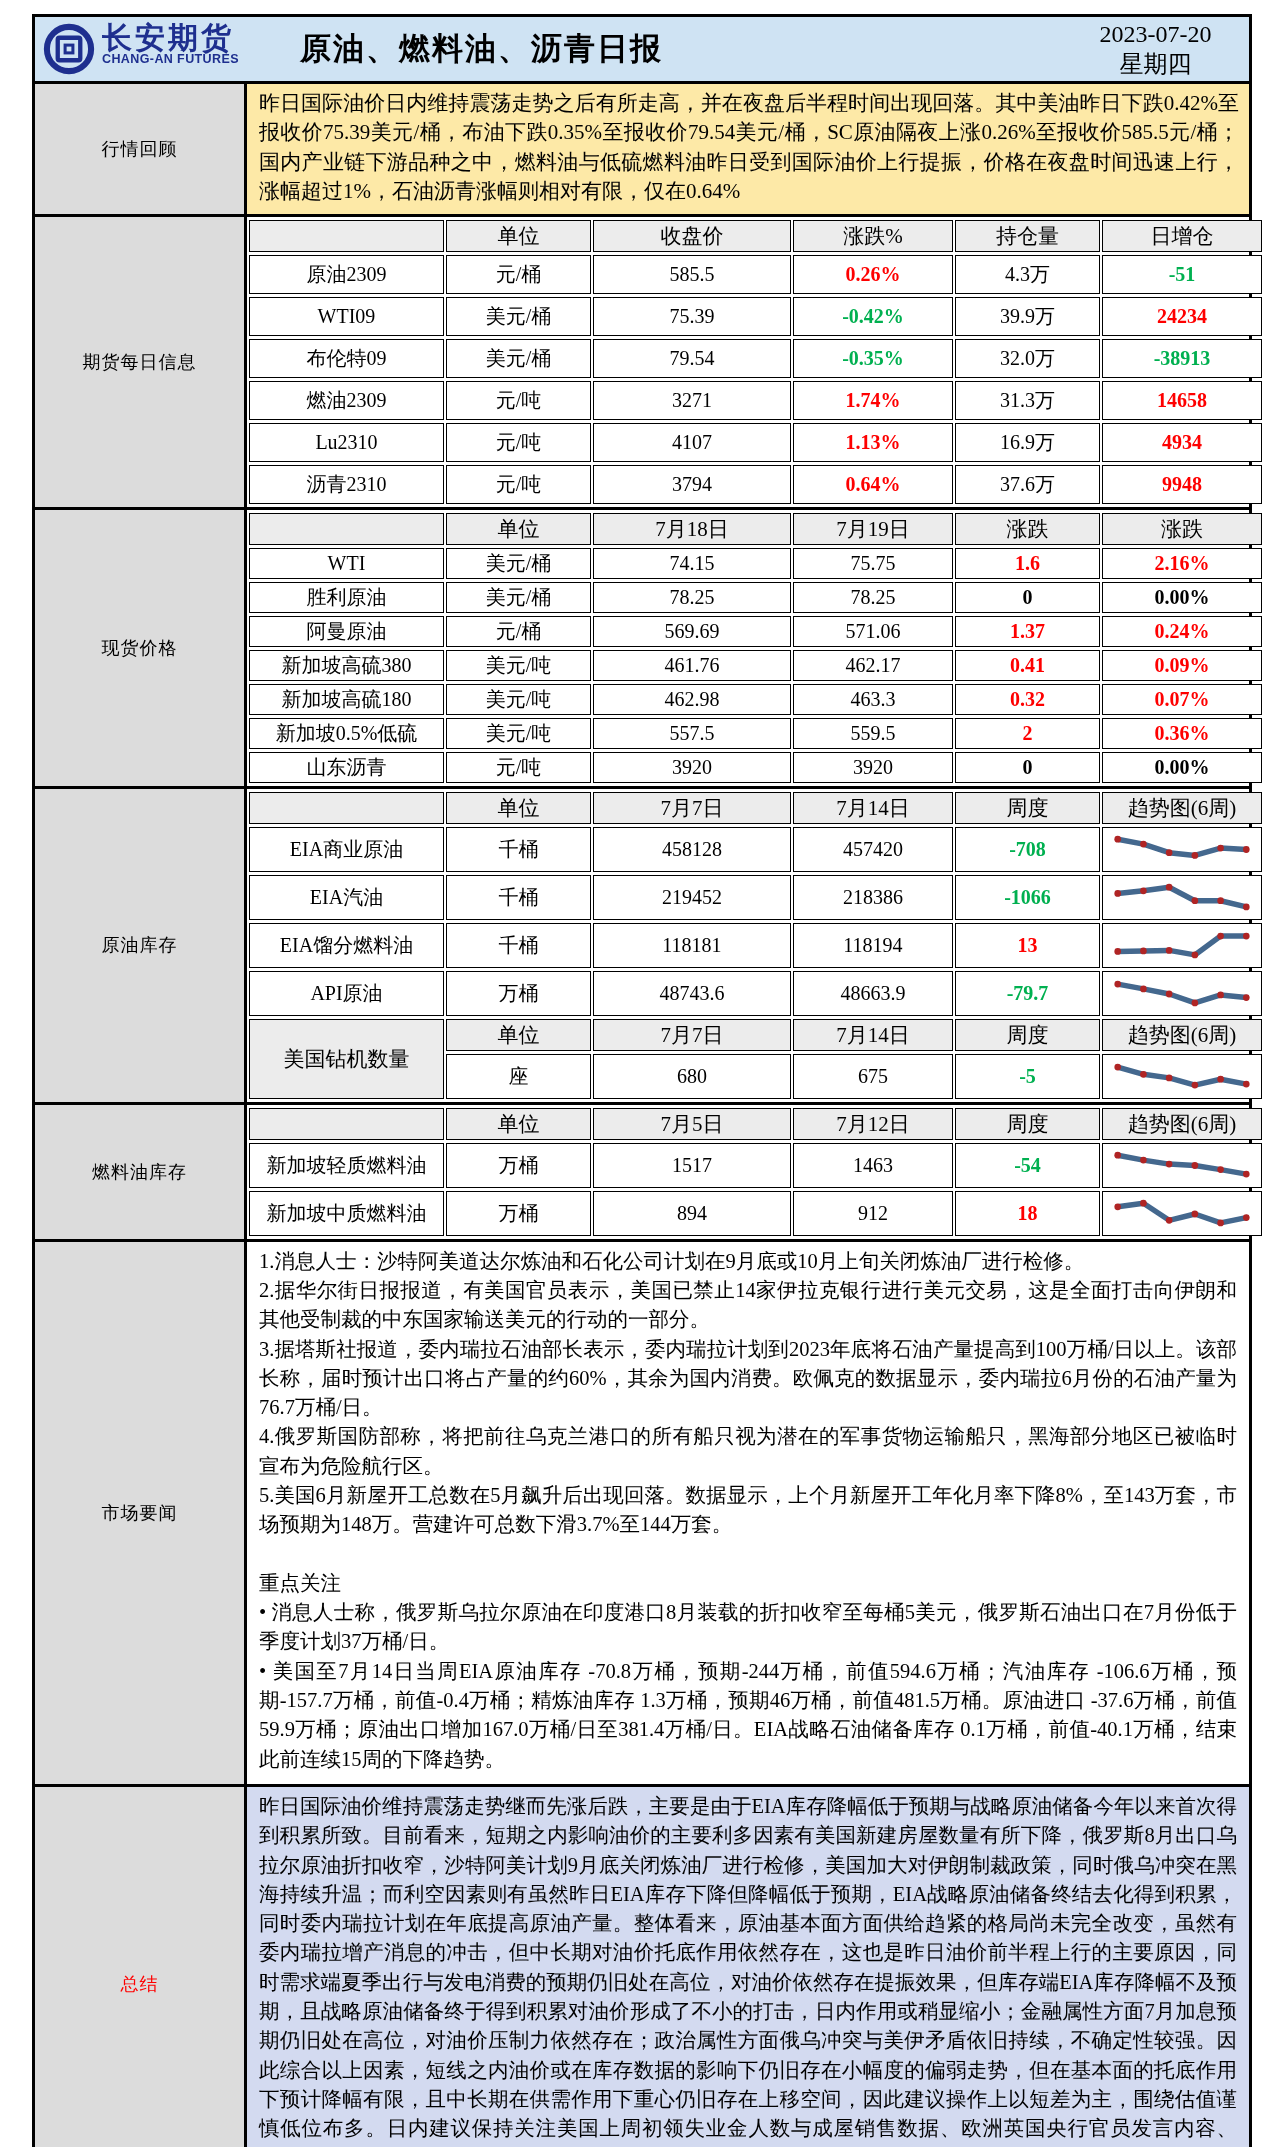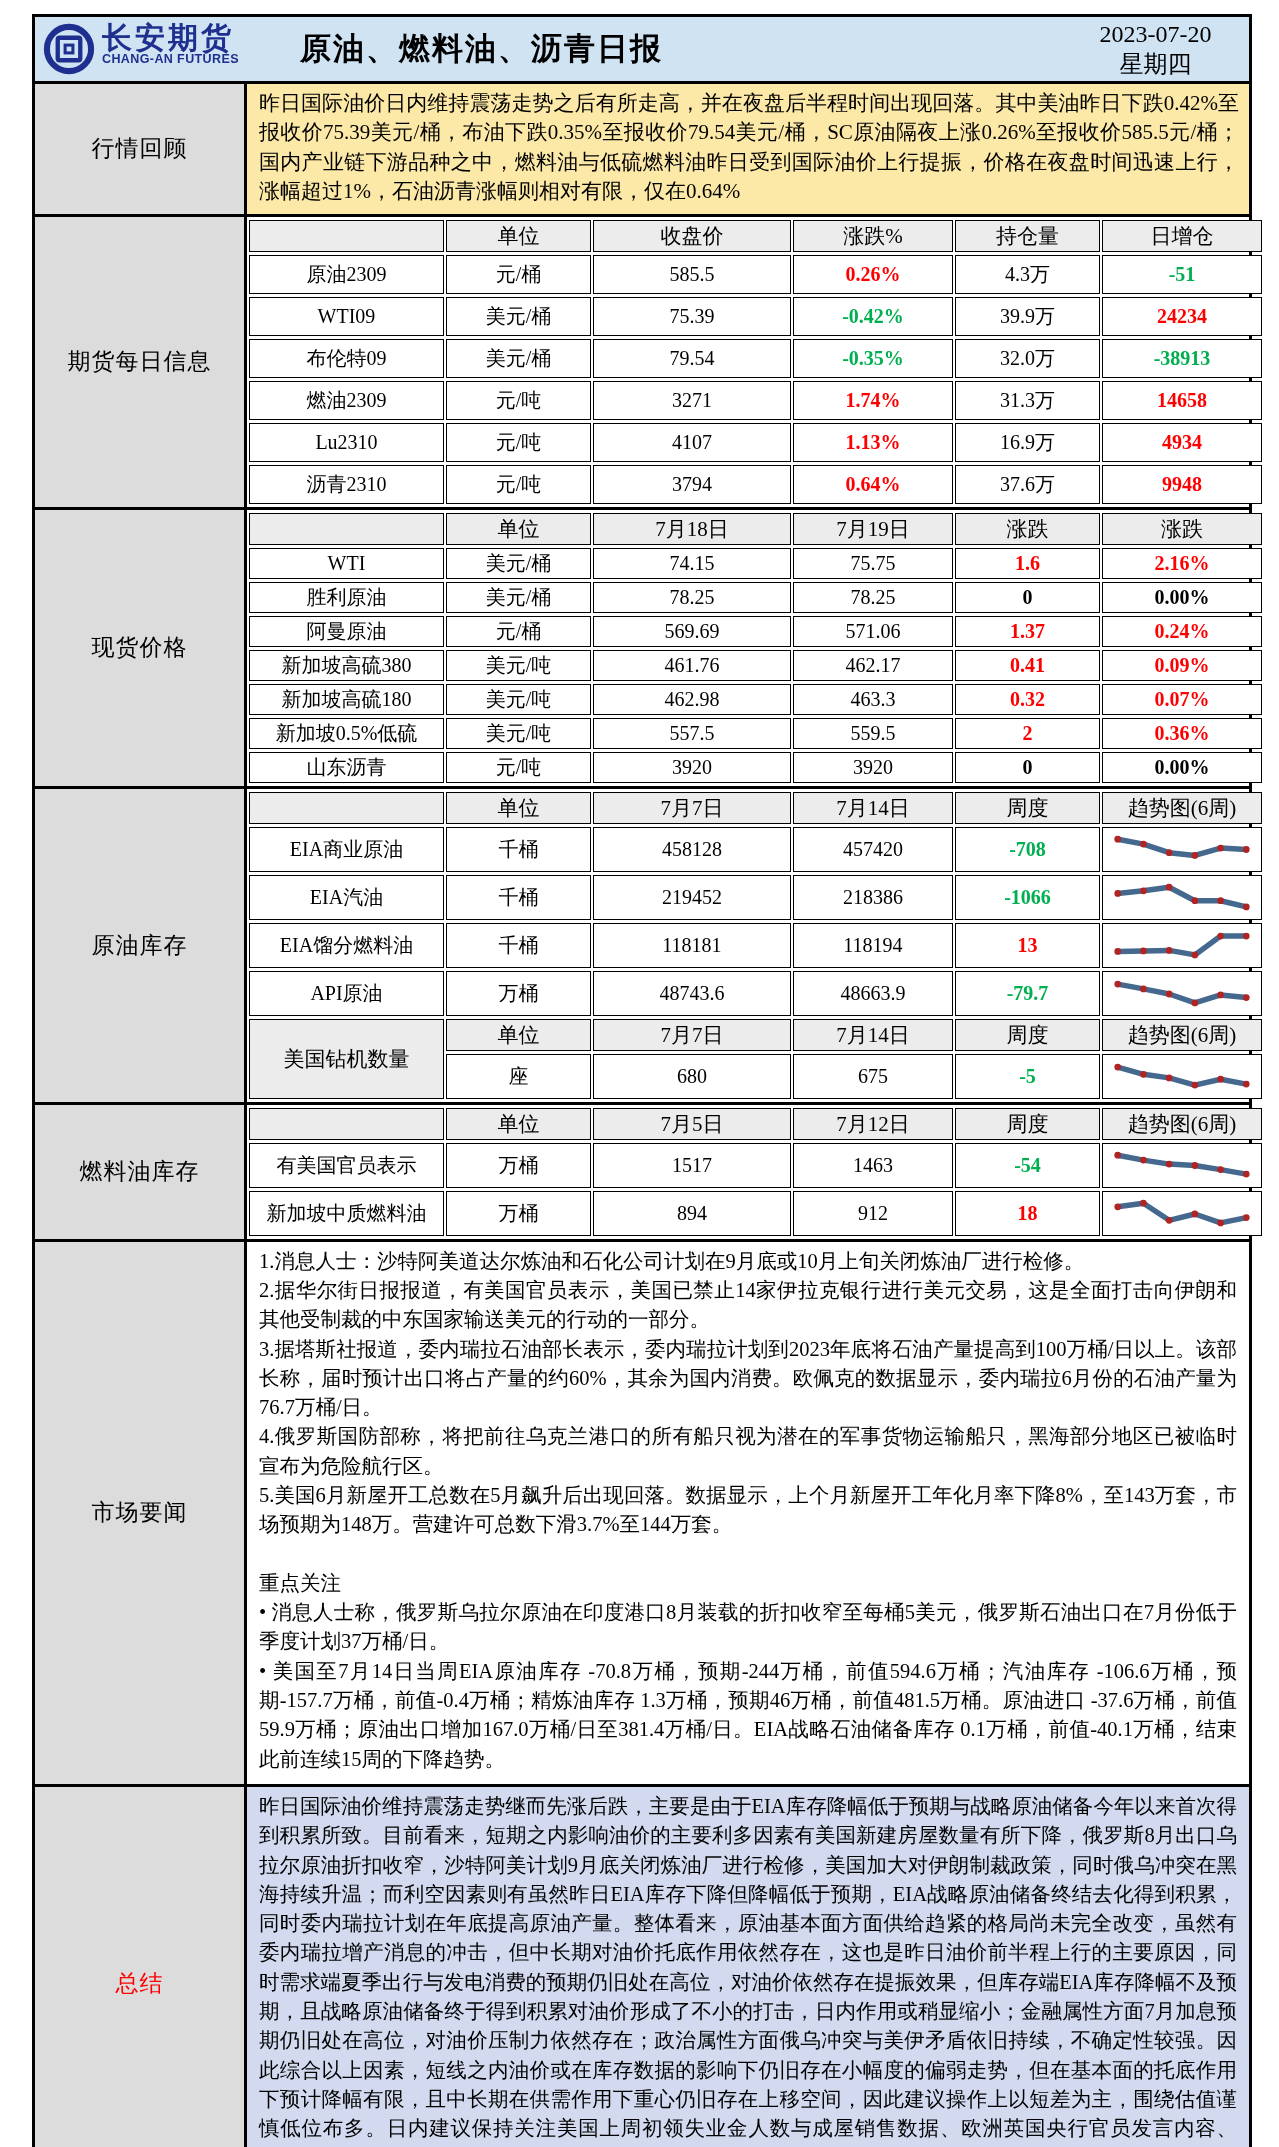--- a/index.html
+++ b/index.html
@@ -22,21 +22,21 @@
   .hdr{display:flex;align-items:center;background:var(--header-bg);height:64px;}
   .brand{display:flex;align-items:flex-start;gap:7px;flex:0 0 265px;padding-left:8px;}
   .brand-txt{display:flex;flex-direction:column;line-height:1;}
   .brand-cn{font-family:"Liberation Sans","DejaVu Sans",sans-serif;font-weight:bold;font-size:30px;color:var(--accent-navy);letter-spacing:3px;}
   .brand-en{font-family:"Liberation Sans","DejaVu Sans",sans-serif;font-weight:bold;font-size:12.5px;color:var(--accent-navy);margin-top:0;letter-spacing:.4px;}
   .hdr-title{flex:1;font-family:"Liberation Sans","DejaVu Sans",sans-serif;font-weight:bold;font-size:31px;letter-spacing:2px;}
   .hdr-date{flex:0 0 175px;text-align:center;font-size:24px;line-height:1.25;padding-right:12px;}
 
   
   .sec{display:flex;border-top:3px solid #000;background:#fff;}
-  .sec-label{flex:0 0 212px;background:var(--label-bg);border-right:3px solid #000;display:flex;align-items:center;justify-content:center;font-size:23px;letter-spacing:1px;text-align:center;}
+  .sec-label{flex:0 0 212px;background:var(--label-bg);border-right:3px solid #000;display:flex;align-items:center;justify-content:center;font-size:18px;letter-spacing:1px;text-align:center;}
   .sec-label.red{color:var(--up-red);}
   .sec-content{flex:1;min-width:0;}
 
   .review-text{background:var(--yellow-bg);padding:5px 10px 7px 12px;font-size:21px;line-height:1.4;text-align:justify;height:100%;}
 
   
   table.grid{width:100%;border-collapse:separate;border-spacing:2px 3px;table-layout:fixed;}
   table.grid td{border:1.5px solid #000;text-align:center;vertical-align:middle;font-size:20px;padding:1px 3px;overflow:hidden;white-space:nowrap;background:#fff;}
   tr.h td{background:var(--th-bg);font-size:21px;height:31px;}
   .futures-t td{height:39px;}
@@ -382,21 +382,21 @@
           <tbody>
               <tr class="h">
             <td></td>
             <td>单位</td>
             <td>7月5日</td>
             <td>7月12日</td>
             <td>周度</td>
             <td>趋势图(6周)</td>
           </tr>
           <tr>
-            <td>有美国官员表示</td>
+            <td>新加坡轻质燃料油</td>
             <td>万桶</td>
             <td>1517</td>
             <td>1463</td>
             <td class="down">-54</td>
             <td class="spark-cell">
                   <svg viewBox="0 0 156 41" preserveAspectRatio="none" class="spark">
                     <polyline points="12.0,10.2 38.4,15.1 64.8,19.1 91.2,20.5 117.6,24.6 144.0,29.1" fill="none" stroke="#44688e" stroke-width="5.5" stroke-linecap="round" stroke-linejoin="round"></polyline>
                     <circle cx="12.0" cy="10.2" r="3.4" fill="#b02424"></circle>
                     <circle cx="38.4" cy="15.1" r="3.4" fill="#b02424"></circle>
                     <circle cx="64.8" cy="19.1" r="3.4" fill="#b02424"></circle>

